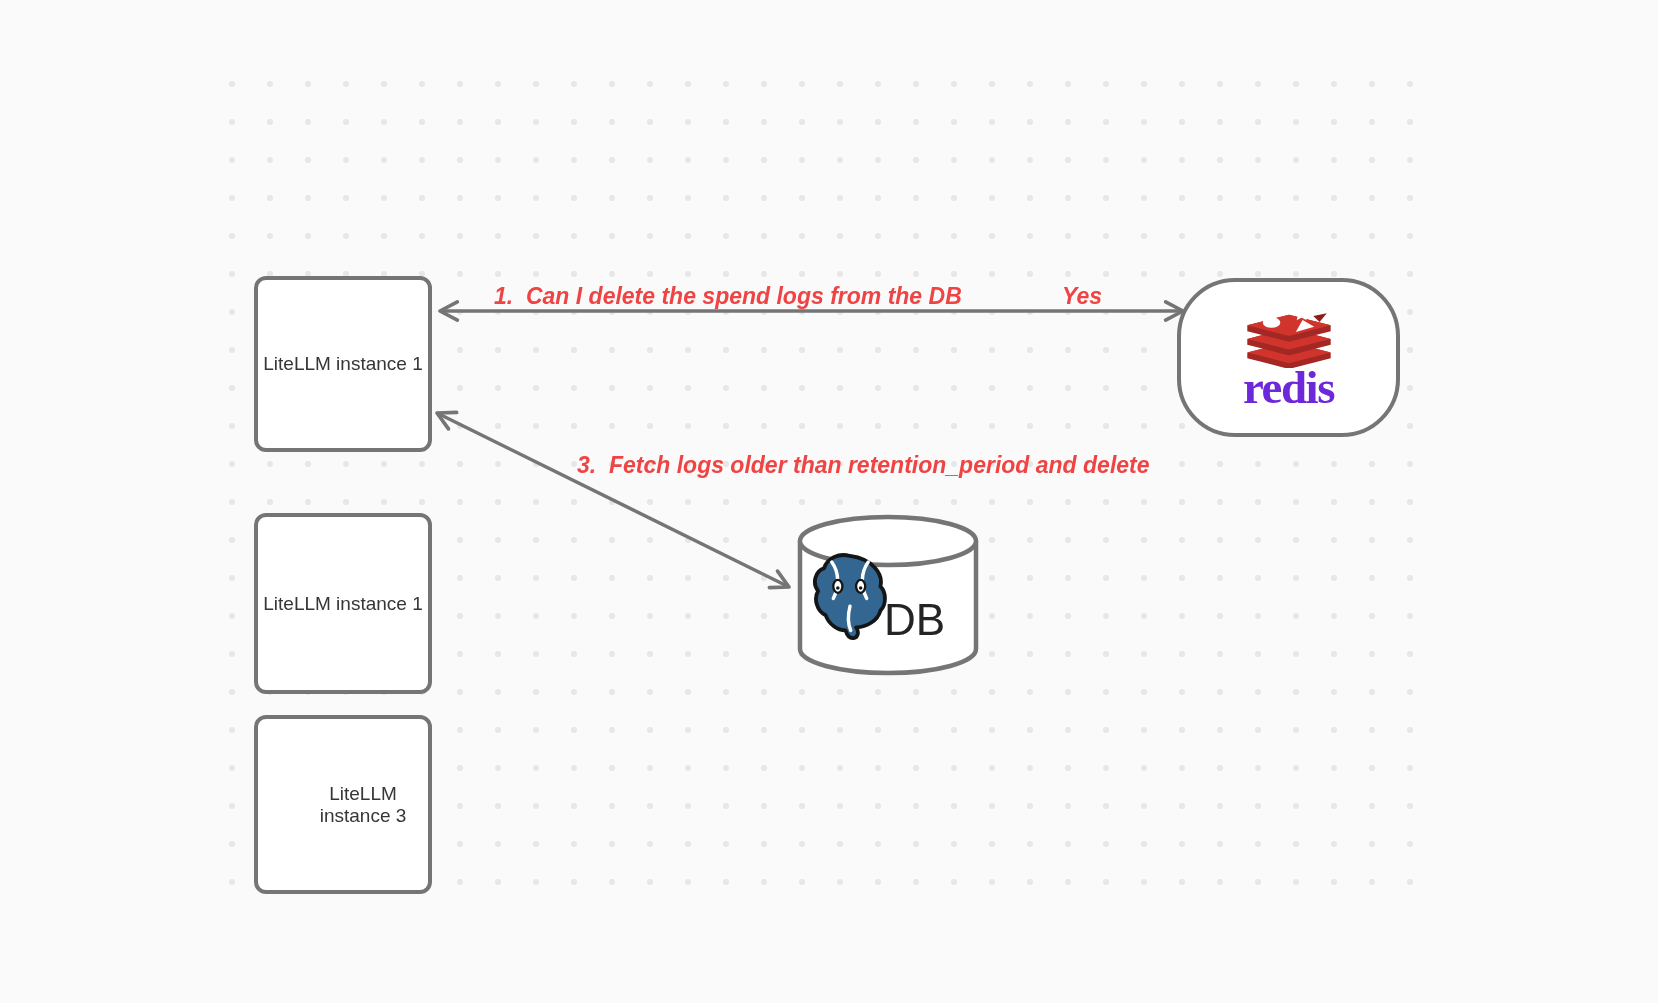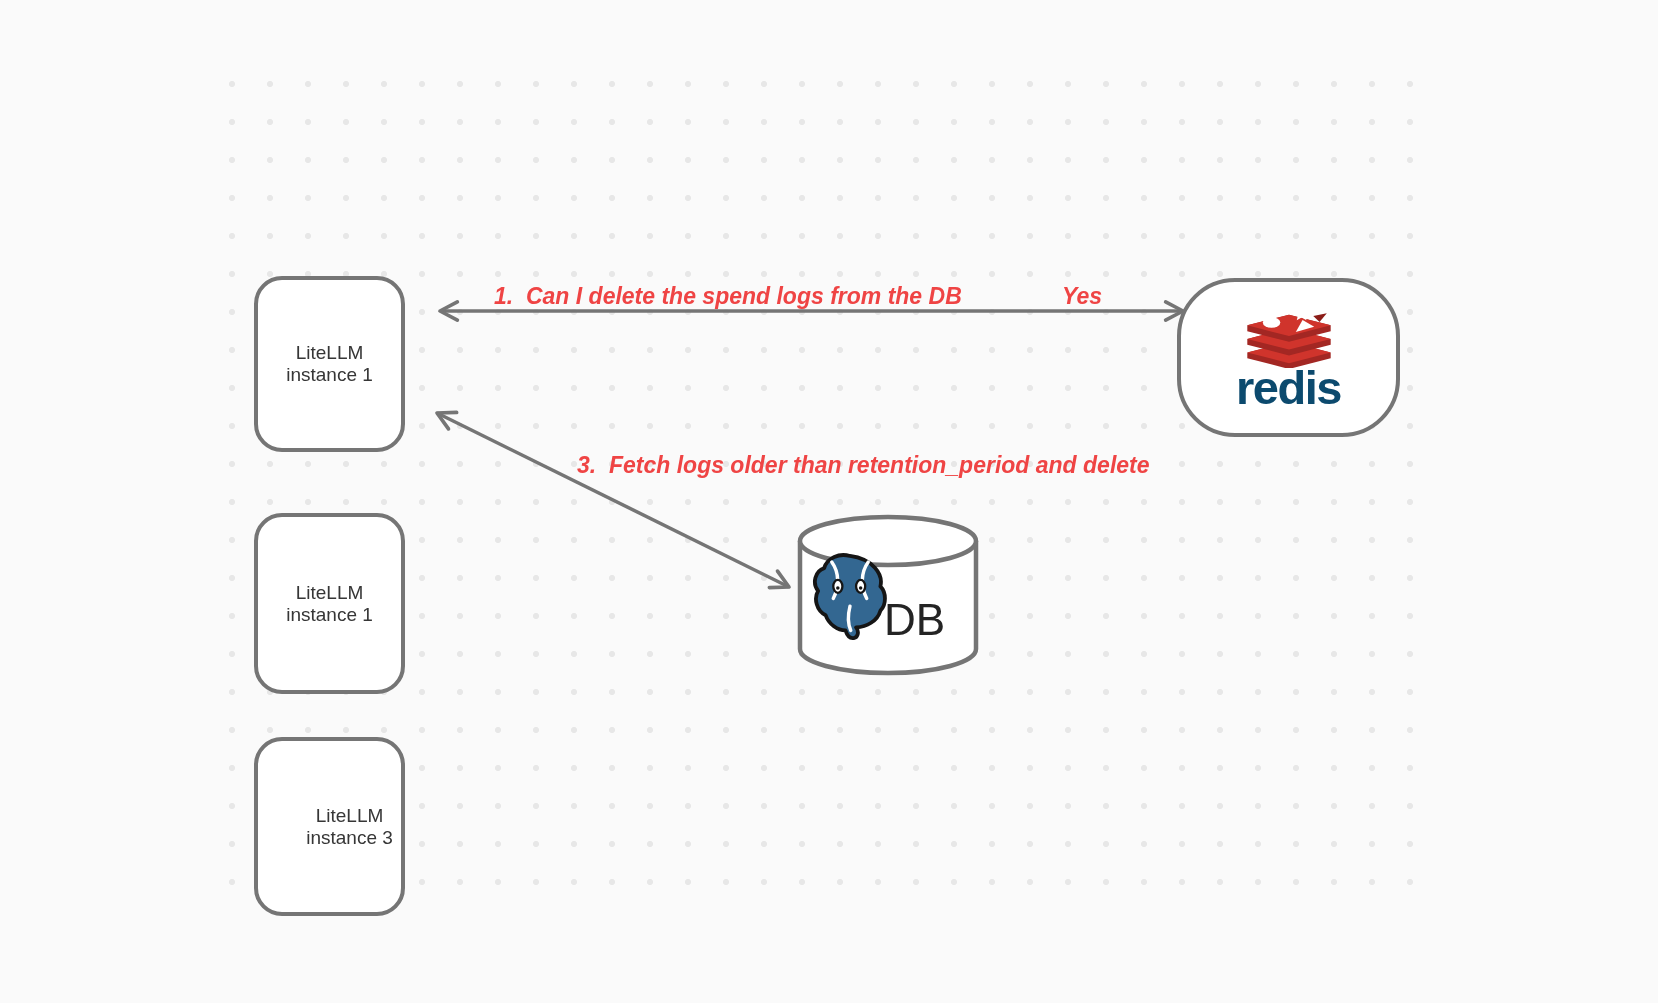--- a/index.html
+++ b/index.html
@@ -18,56 +18,57 @@
   }
   .dot-grid {
     position: absolute;
     left: 213px; top: 65px;
     width: 1217px; height: 837px;
     background-image: radial-gradient(circle at 19px 19px, #e7e7e7 2.7px, transparent 3.5px);
     background-size: 38px 38px;
   }
   .node-box {
     position: absolute;
-    width: 151px;
+    width: 178px;
     background: #ffffff;
     border: 4px solid #757575;
-    border-radius: 28px;
+    border-radius: 12px;
     display: flex;
     align-items: center;
     justify-content: center;
   }
   .node-box .node-label {
     font-size: 19px;
     color: #363636;
     text-align: center;
   }
   #box-instance1 { left: 254px; top: 276px; height: 176px; }
   #box-instance2 { left: 254px; top: 513px; height: 181px; }
-  #box-instance3 { left: 254px; top: 737px; height: 179px; padding-left: 40px; }
+  #box-instance3 { left: 254px; top: 715px; height: 179px; padding-left: 40px; }
   .redis-node {
     position: absolute;
     left: 1177px; top: 278px;
     width: 223px; height: 159px;
     background: #ffffff;
     border: 4px solid #757575;
     border-radius: 58px;
     display: flex;
     flex-direction: column;
     align-items: center;
     justify-content: flex-start;
   }
   .redis-logo { margin-top: 22px; }
   .redis-word {
     font-size: 47px;
     font-weight: 700;
     letter-spacing: -1.5px;
-    color: #0c4a6e;
+    color: #6d28d9;
     line-height: 1;
     margin-top: -4px;
+    font-family: Liberation Serif, serif;
   }
   .edge-label {
     position: absolute;
     font-size: 23px;
     font-weight: 700;
     color: #ef4444;
     white-space: pre;
     line-height: 1.2;
     font-style: italic;
   }

